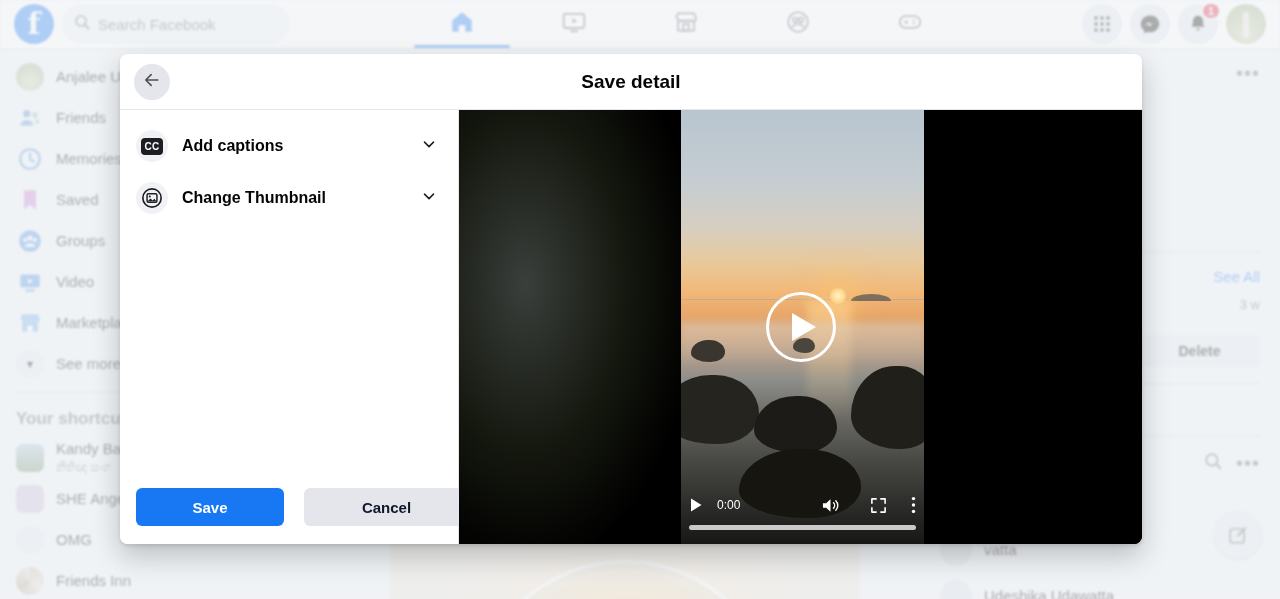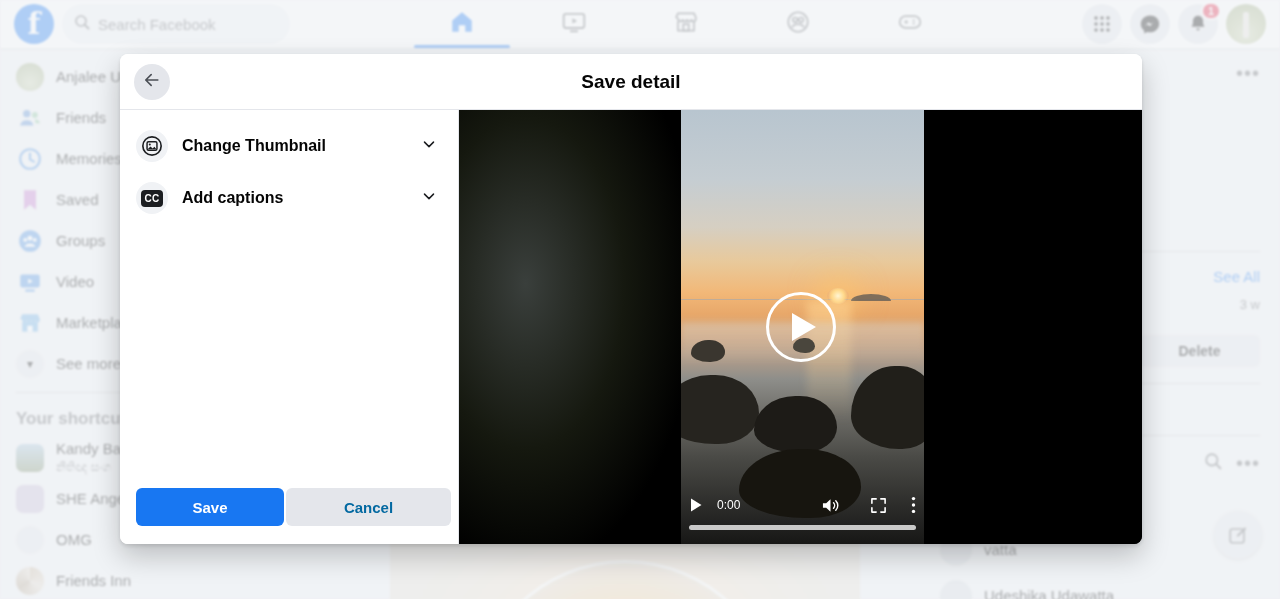--- a/index.html
+++ b/index.html
@@ -199,29 +199,29 @@
     display: flex; align-items: center; justify-content: center; flex: 0 0 32px;
   }
   .opt-label { flex: 1; font-size: 16px; font-weight: bold; color: #050505; }
   .cc-badge {
     width: 22px; height: 17px; border-radius: 4px; background: #1c1e21;
     color: #fff; font-size: 10px; font-weight: bold;
     display: flex; align-items: center; justify-content: center;
     letter-spacing: 0.3px;
   }
   .opt-footer {
-    display: flex; gap: 2px; padding: 14px 16px 18px 16px;
+    display: flex; gap: 20px; padding: 14px 16px 18px 16px;
   }
   .big-btn {
     height: 38px; border-radius: 6px; border: 0;
     font-size: 15px; font-weight: bold; cursor: pointer;
     display: flex; align-items: center; justify-content: center;
   }
   .btn-save { flex: 0 0 148px; background: #1877f2; color: #ffffff; }
-  .btn-cancel { flex: 0 0 165px; background: #e4e6eb; color: #0369a1; }
+  .btn-cancel { flex: 0 0 165px; background: #e4e6eb; color: #0f172a; }
 
   
   .video-stage {
     flex: 1; position: relative; background: #000; overflow: hidden;
   }
   .vid-letterbox-l, .vid-letterbox-r {
     position: absolute; top: 0; bottom: 0; width: 222px; background: #000;
   }
   .vid-letterbox-l { left: 0;
     background: radial-gradient(ellipse at 30% 40%, #3a3f3c 0%, #15180f 45%, #000 78%);
@@ -578,40 +578,40 @@
     <div class="modal-title">Save detail</div>
   </div>
 
   <div class="modal-body">
 
     <div class="opt-panel">
       <div class="opt-list">
 
         <div class="opt-row">
           <span class="opt-icon-wrap">
+            <span class="cc-badge">CC</span>
+          </span>
+          <span class="opt-label">Add captions</span>
+          <span>
+            <svg width="18" height="18" viewBox="0 0 24 24">
+                <path d="M6 9.5 12 15.5 18 9.5" fill="none" stroke="#1c1e21" stroke-width="2" stroke-linecap="round" stroke-linejoin="round"></path>
+              </svg>
+          </span>
+        </div>
+
+        <div class="opt-row">
+          <span class="opt-icon-wrap">
             <svg width="22" height="22" viewBox="0 0 24 24">
               <circle cx="12" cy="12" r="10" fill="none" stroke="#1c1e21" stroke-width="1.8"></circle>
               <rect x="6.6" y="7.4" width="10.8" height="9.2" rx="1.6" fill="none" stroke="#1c1e21" stroke-width="1.6"></rect>
               <circle cx="9.6" cy="10.4" r="1.1" fill="#1c1e21"></circle>
               <path d="M7.2 15.6l3.2-3 2.2 2 2-1.8 2.2 2.8z" fill="#1c1e21"></path>
             </svg>
           </span>
           <span class="opt-label">Change Thumbnail</span>
-          <span>
-            <svg width="18" height="18" viewBox="0 0 24 24">
-                <path d="M6 9.5 12 15.5 18 9.5" fill="none" stroke="#1c1e21" stroke-width="2" stroke-linecap="round" stroke-linejoin="round"></path>
-              </svg>
-          </span>
-        </div>
-
-        <div class="opt-row">
-          <span class="opt-icon-wrap">
-            <span class="cc-badge">CC</span>
-          </span>
-          <span class="opt-label">Add captions</span>
           <span>
             <svg width="18" height="18" viewBox="0 0 24 24">
                 <path d="M6 9.5 12 15.5 18 9.5" fill="none" stroke="#1c1e21" stroke-width="2" stroke-linecap="round" stroke-linejoin="round"></path>
               </svg>
           </span>
         </div>
 
       </div>
 
       <div class="opt-footer">

